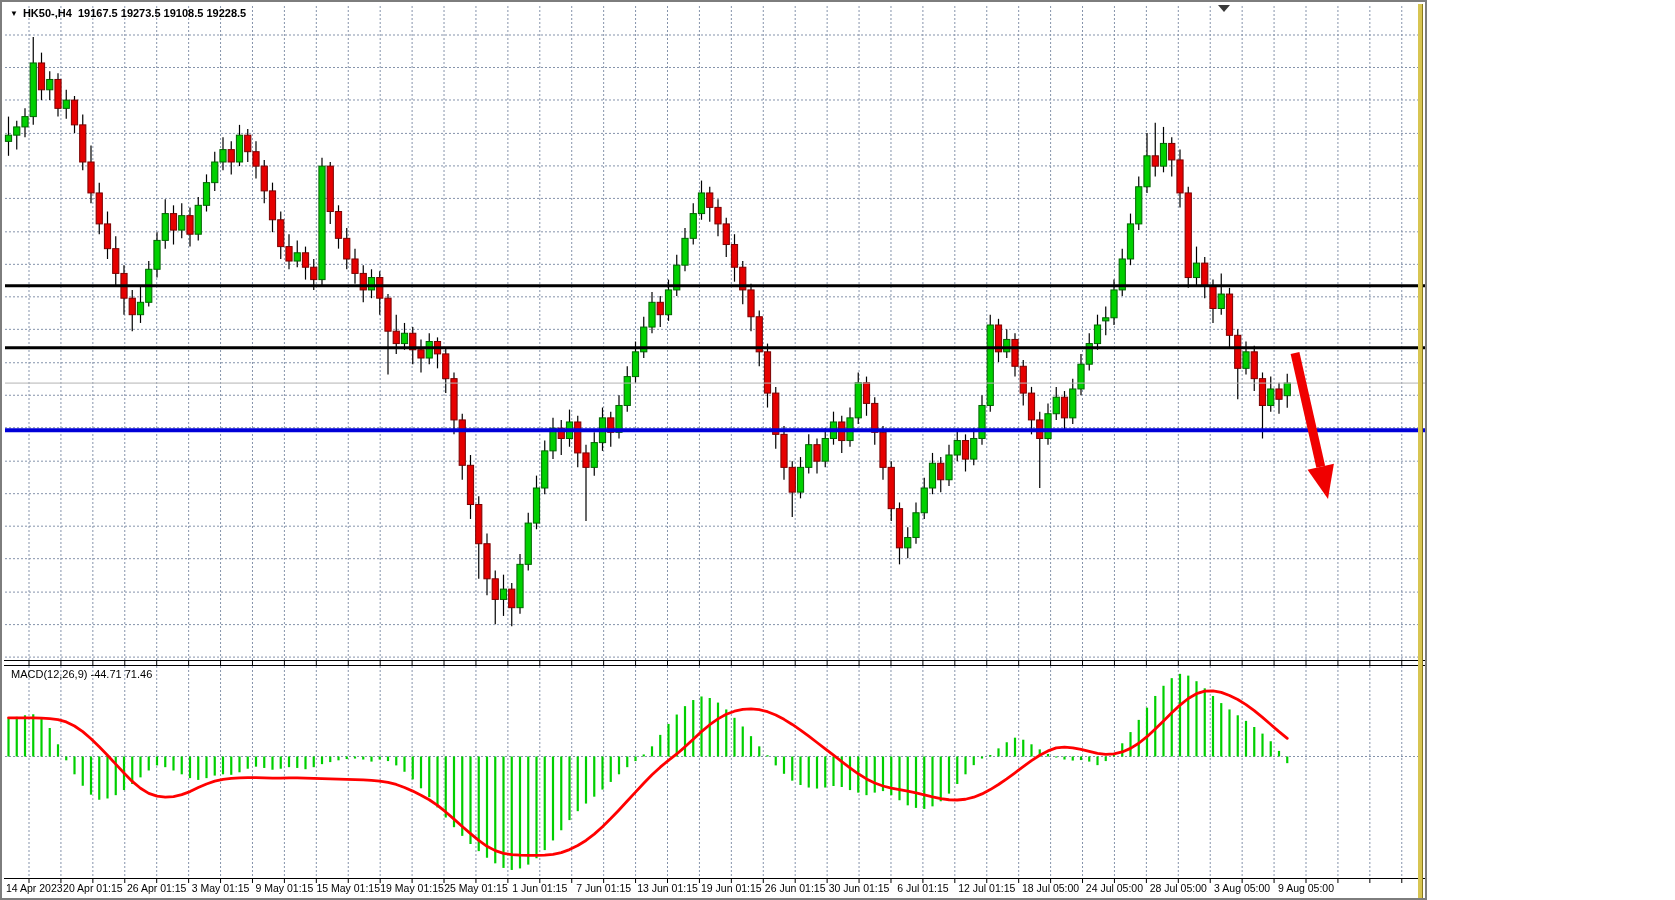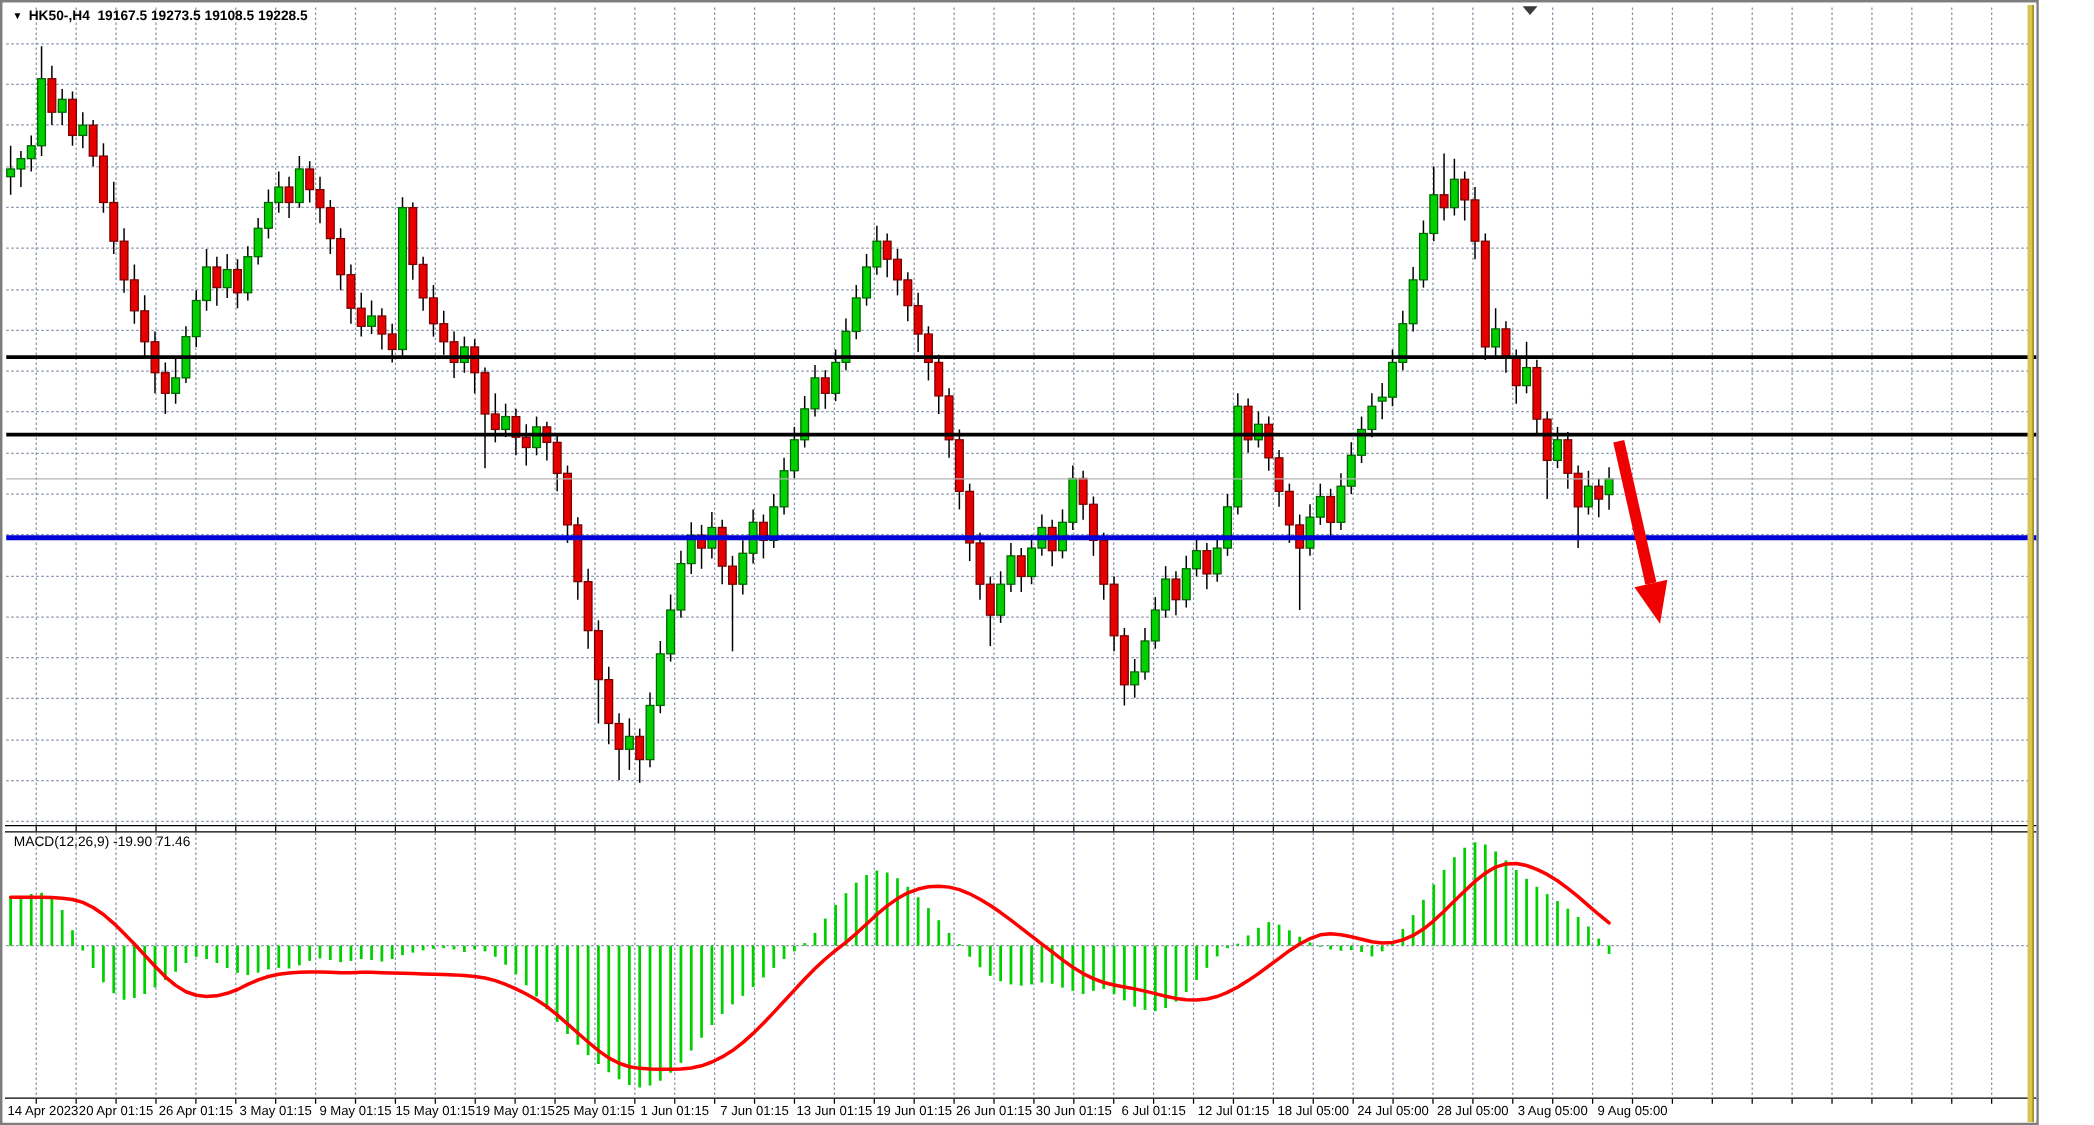--- a/index.html
+++ b/index.html
@@ -1,33 +1,33 @@
 <!DOCTYPE html>
 <html><head>
 <meta charset="utf-8">
 <style>
   html,body{margin:0;padding:0;background:#fff;}
   body{font-family:"Liberation Sans",sans-serif;}
-  #win{position:relative;width:1631px;height:900px;background:#ffffff;
+  #win{position:relative;width:1427px;height:900px;background:#ffffff;
        box-sizing:border-box;border:2px solid #7d7d7d;overflow:hidden;padding-left:20px;}
   #title{position:absolute;left:8px;top:5px;font-size:11px;font-weight:700;color:#000;z-index:5;white-space:nowrap;}
   #title .tri{font-size:8px;margin-right:5px;position:relative;top:-1px;}
   #macdlabel{position:absolute;left:9px;top:666px;font-size:11px;color:#000;z-index:5;white-space:nowrap;}
   #chart{position:absolute;left:0;top:0;}
   #rightstripe{position:absolute;right:2px;top:2px;width:4px;height:894px;
        background:#d8c552;border-right:1px solid #8a7a1e;z-index:6;}
 </style>
 </head>
 <body>
 
 <div id="win">
   <div id="title">
     <span class="tri">▼</span><span>HK50-,H4</span>&nbsp;&nbsp;<span>19167.5 19273.5 19108.5 19228.5</span>
   </div>
-  <div id="macdlabel">MACD(12,26,9) -19.90 71.46</div>
+  <div id="macdlabel">MACD(12,26,9) -44.71 71.46</div>
   <svg id="chart" width="1675" height="900">
       <rect x="0" y="0" width="1675" height="900" fill="#fff"></rect>
       <g stroke="#8593ab" stroke-width="1" stroke-dasharray="2 2">
         <line x1="27" y1="4" x2="27" y2="658"></line>
         <line x1="27" y1="664" x2="27" y2="876"></line>
         <line x1="58.925" y1="4" x2="58.925" y2="658"></line>
         <line x1="58.925" y1="664" x2="58.925" y2="876"></line>
         <line x1="90.85" y1="4" x2="90.85" y2="658"></line>
         <line x1="90.85" y1="664" x2="90.85" y2="876"></line>
         <line x1="122.775" y1="4" x2="122.775" y2="658"></line>

